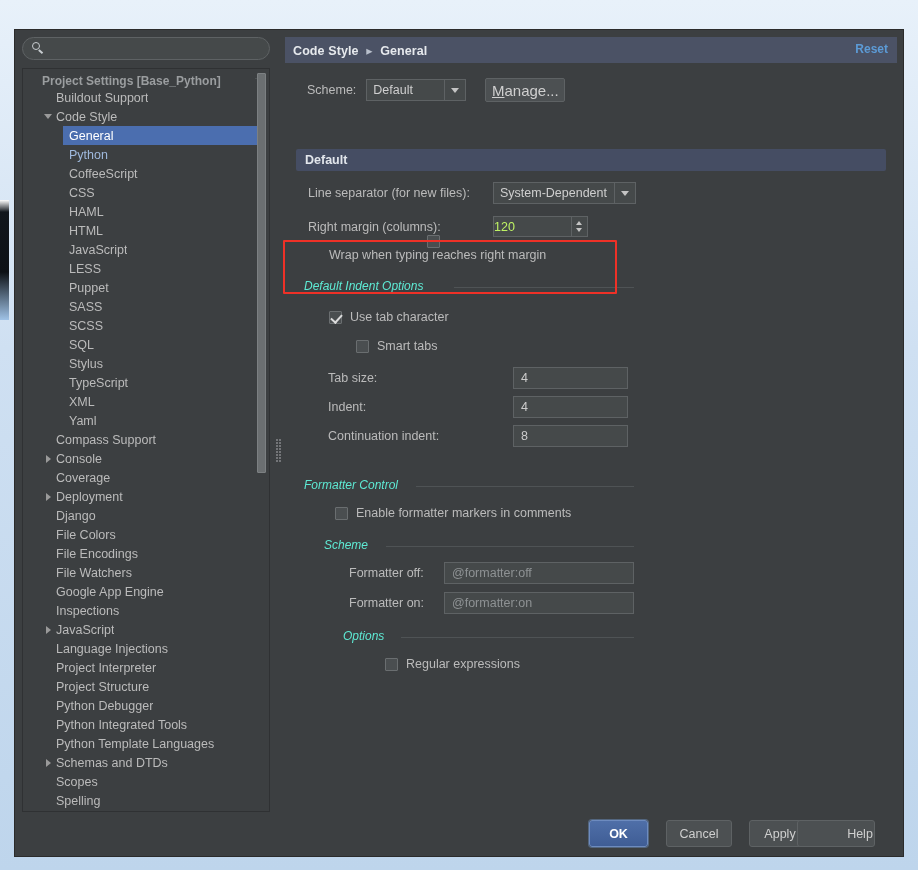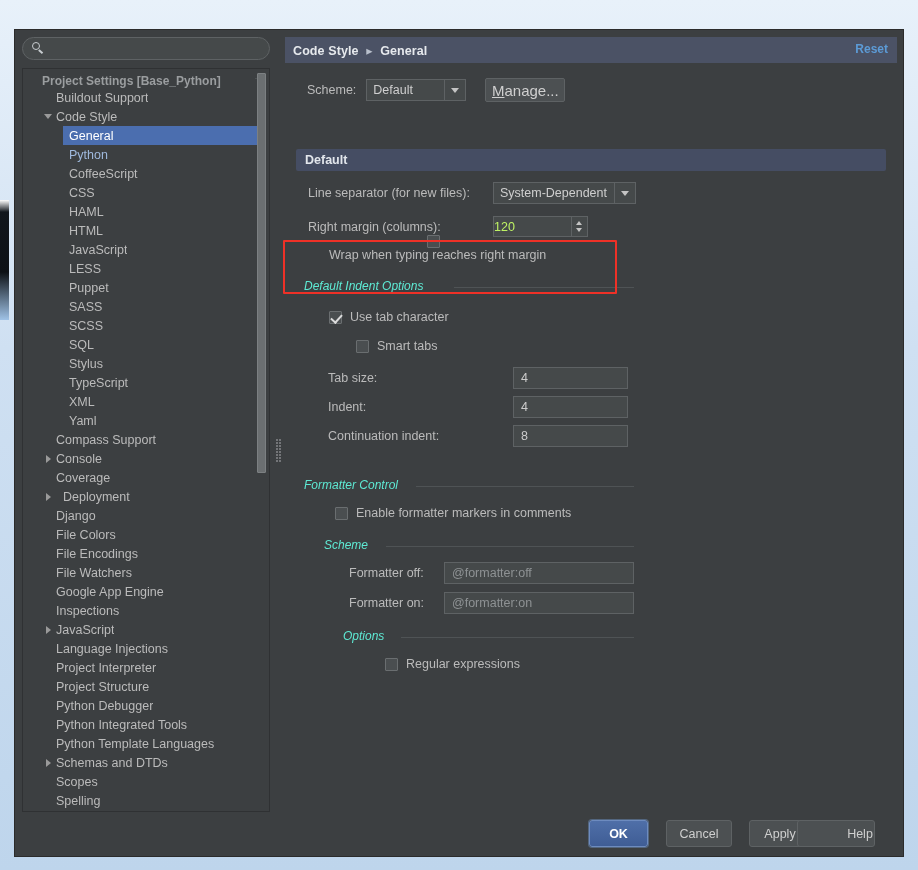--- a/index.html
+++ b/index.html
@@ -329,21 +329,21 @@
               <span class="lbl">Compass Support</span>
             </div>
             <div class="trow" style="padding-left: 20px;">
               <span class="arrow r"></span>
               <span class="lbl">Console</span>
             </div>
             <div class="trow" style="padding-left: 20px;">
               <span class="arrow"></span>
               <span class="lbl">Coverage</span>
             </div>
-            <div class="trow" style="padding-left: 20px; gap: 7px;">
+            <div class="trow" style="padding-left: 20px;">
               <span class="arrow r"></span>
               <span class="lbl">Deployment</span>
             </div>
             <div class="trow" style="padding-left: 20px;">
               <span class="arrow"></span>
               <span class="lbl">Django</span>
             </div>
             <div class="trow" style="padding-left: 20px;">
               <span class="arrow"></span>
               <span class="lbl">File Colors</span>

